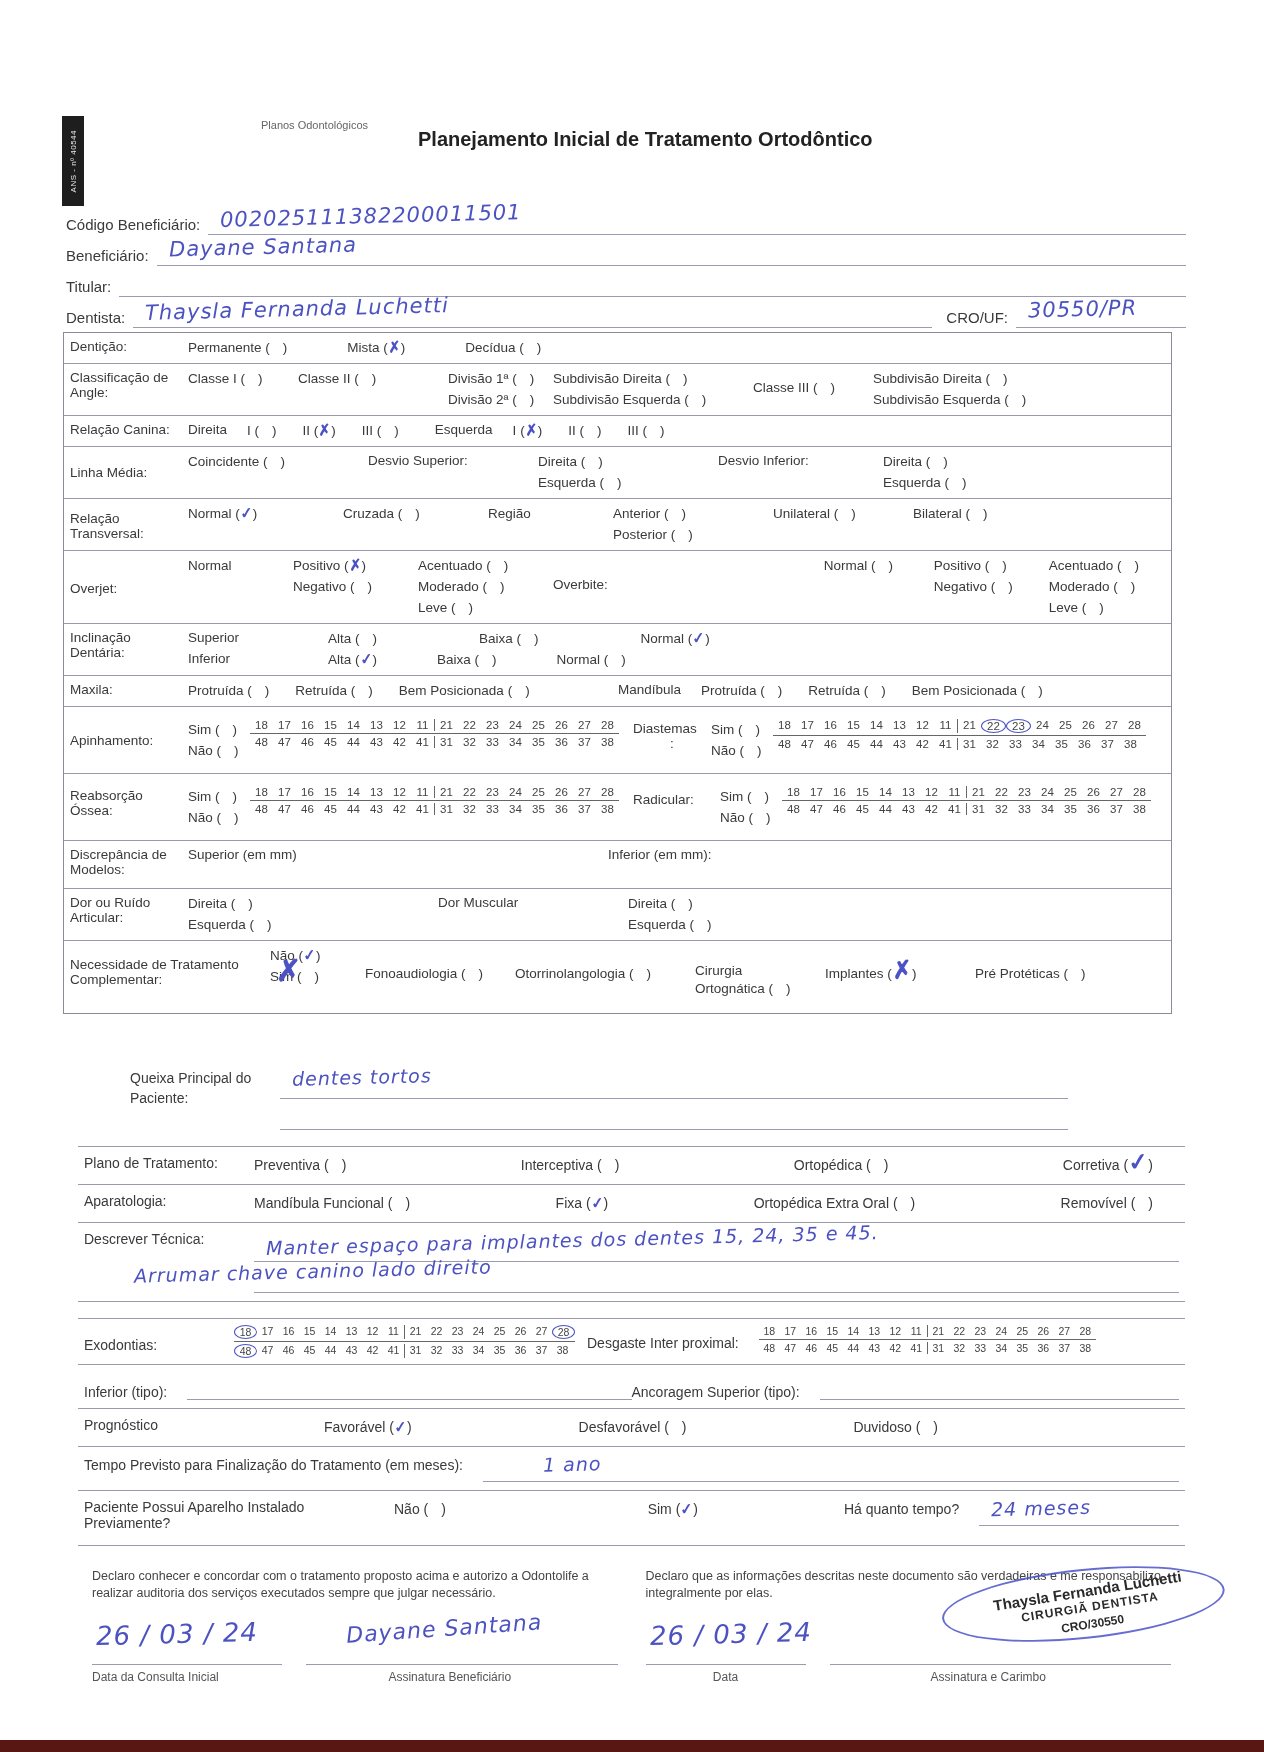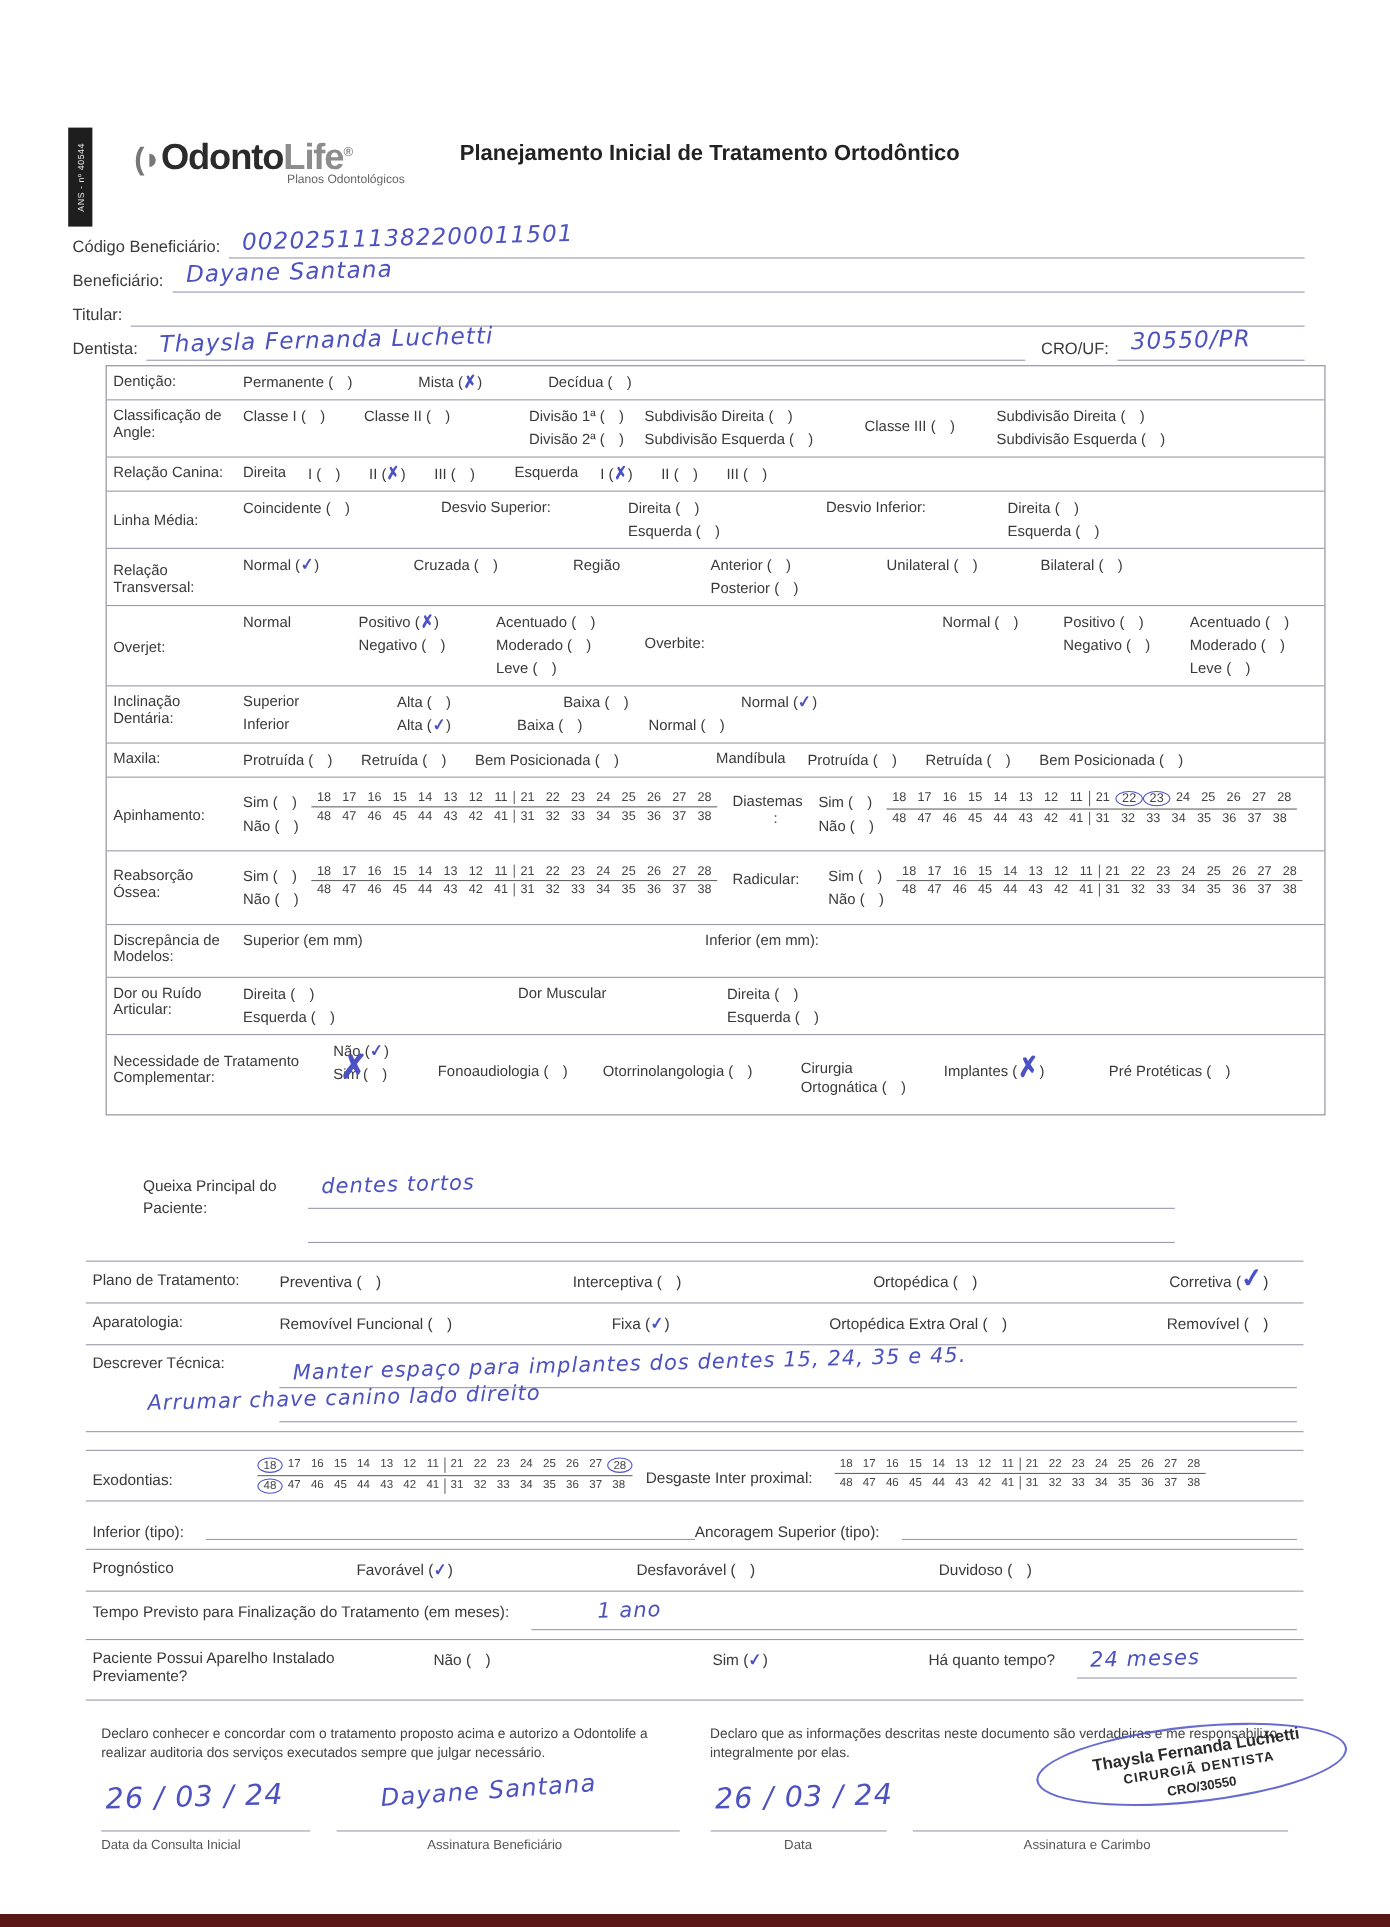--- a/index.html
+++ b/index.html
@@ -24,21 +24,21 @@
   .fline{display:flex;align-items:flex-end;height:31px;}
   .flabel{margin-right:8px;white-space:nowrap;padding-bottom:2px;}
   .wline{flex:1;border-bottom:1.2px solid #9a9ab0;position:relative;height:26px;}
   .wline-short{width:170px;flex:none;}
   .hw{font-family:"DejaVu Sans",sans-serif;font-style:italic;color:#4c52c0;display:inline-block;
       transform:rotate(-1.5deg);letter-spacing:1px;}
   .hw-big{font-size:21px;position:absolute;left:12px;top:-4px;white-space:nowrap;}
   .hw-line{font-size:19px;position:absolute;left:12px;top:-2px;white-space:nowrap;}
 
   
-  .mainbox{position:absolute;left:96px;top:332px;width:1107px;border:1.4px solid #8a8a98;font-size:13.5px;}
+  .mainbox{position:absolute;left:63px;top:332px;width:1107px;border:1.4px solid #8a8a98;font-size:13.5px;}
   .mrow{border-top:1px solid #9a9aa8;display:flex;align-items:flex-start;padding:4px 6px 5px 6px;}
   .mrow:first-child{border-top:none;}
   .rlab{width:118px;flex:none;padding-top:2px;}
   .rlab-wide{width:200px;}
   .vcol{display:flex;flex-direction:column;}
   .opt{white-space:nowrap;margin-right:26px;line-height:21px;}
   .mark{display:inline-block;min-width:13px;text-align:center;color:#4c52c4;font-weight:bold;
         font-size:15px;line-height:10px;transform:rotate(-6deg);}
   .mark.big{font-size:24px;line-height:8px;}
   .opt.crossed{position:relative;}
@@ -91,21 +91,20 @@
 </style>
 </head>
 <body>
 
 <div class="sheet">
 
   <div class="ans">
       <span>ANS - nº 40544</span>
     </div>
   <div class="logo">
-    <div class="logo-main"><span class="logo-glyph">(◗</span><span class="logo-a">Odonto</span><span class="logo-b"><span>Life</span><sup style="font-size:12px;">®</sup></span></div>
     <div class="logo-sub">Planos Odontológicos</div>
   </div>
   <div class="title">Planejamento Inicial de Tratamento Ortodôntico</div>
 
   <div class="fields">
     <div class="fline">
       <span class="flabel">Código Beneficiário:</span>
       <span class="wline">
           <span class="hw hw-big">002025111382200011501</span>
         </span>
@@ -543,21 +542,21 @@
         <span style="display:flex;justify-content:space-between;flex:1;">
             <span class="opt"><span class="opt-label">Preventiva</span><span class="paren"> (</span><span class="mark">&nbsp;</span><span class="paren">)</span></span>
             <span class="opt"><span class="opt-label">Interceptiva</span><span class="paren"> (</span><span class="mark">&nbsp;</span><span class="paren">)</span></span>
             <span class="opt"><span class="opt-label">Ortopédica</span><span class="paren"> (</span><span class="mark">&nbsp;</span><span class="paren">)</span></span>
             <span class="opt"><span class="opt-label">Corretiva</span><span class="paren"> (</span><span class="mark big">✓</span><span class="paren">)</span></span>
           </span>
       </div>
       <div class="prow">
         <span class="plabel">Aparatologia:</span>
         <span style="display:flex;justify-content:space-between;flex:1;">
-            <span class="opt"><span class="opt-label">Removível Funcional</span><span class="paren"> (</span><span class="mark">&nbsp;</span><span class="paren">)</span></span>
+            <span class="opt"><span class="opt-label">Mandíbula Funcional</span><span class="paren"> (</span><span class="mark">&nbsp;</span><span class="paren">)</span></span>
             <span class="opt"><span class="opt-label">Fixa</span><span class="paren"> (</span><span class="mark">✓</span><span class="paren">)</span></span>
             <span class="opt"><span class="opt-label">Ortopédica Extra Oral</span><span class="paren"> (</span><span class="mark">&nbsp;</span><span class="paren">)</span></span>
             <span class="opt"><span class="opt-label">Removível</span><span class="paren"> (</span><span class="mark">&nbsp;</span><span class="paren">)</span></span>
           </span>
       </div>
       <div class="prow">
         <span class="plabel">Descrever Técnica:</span>
         <span class="tec-lines">
           <span class="tec-line" style="display:block;">
               <span class="hw hw-line">Manter espaço para implantes dos dentes 15, 24, 35 e 45.</span>

